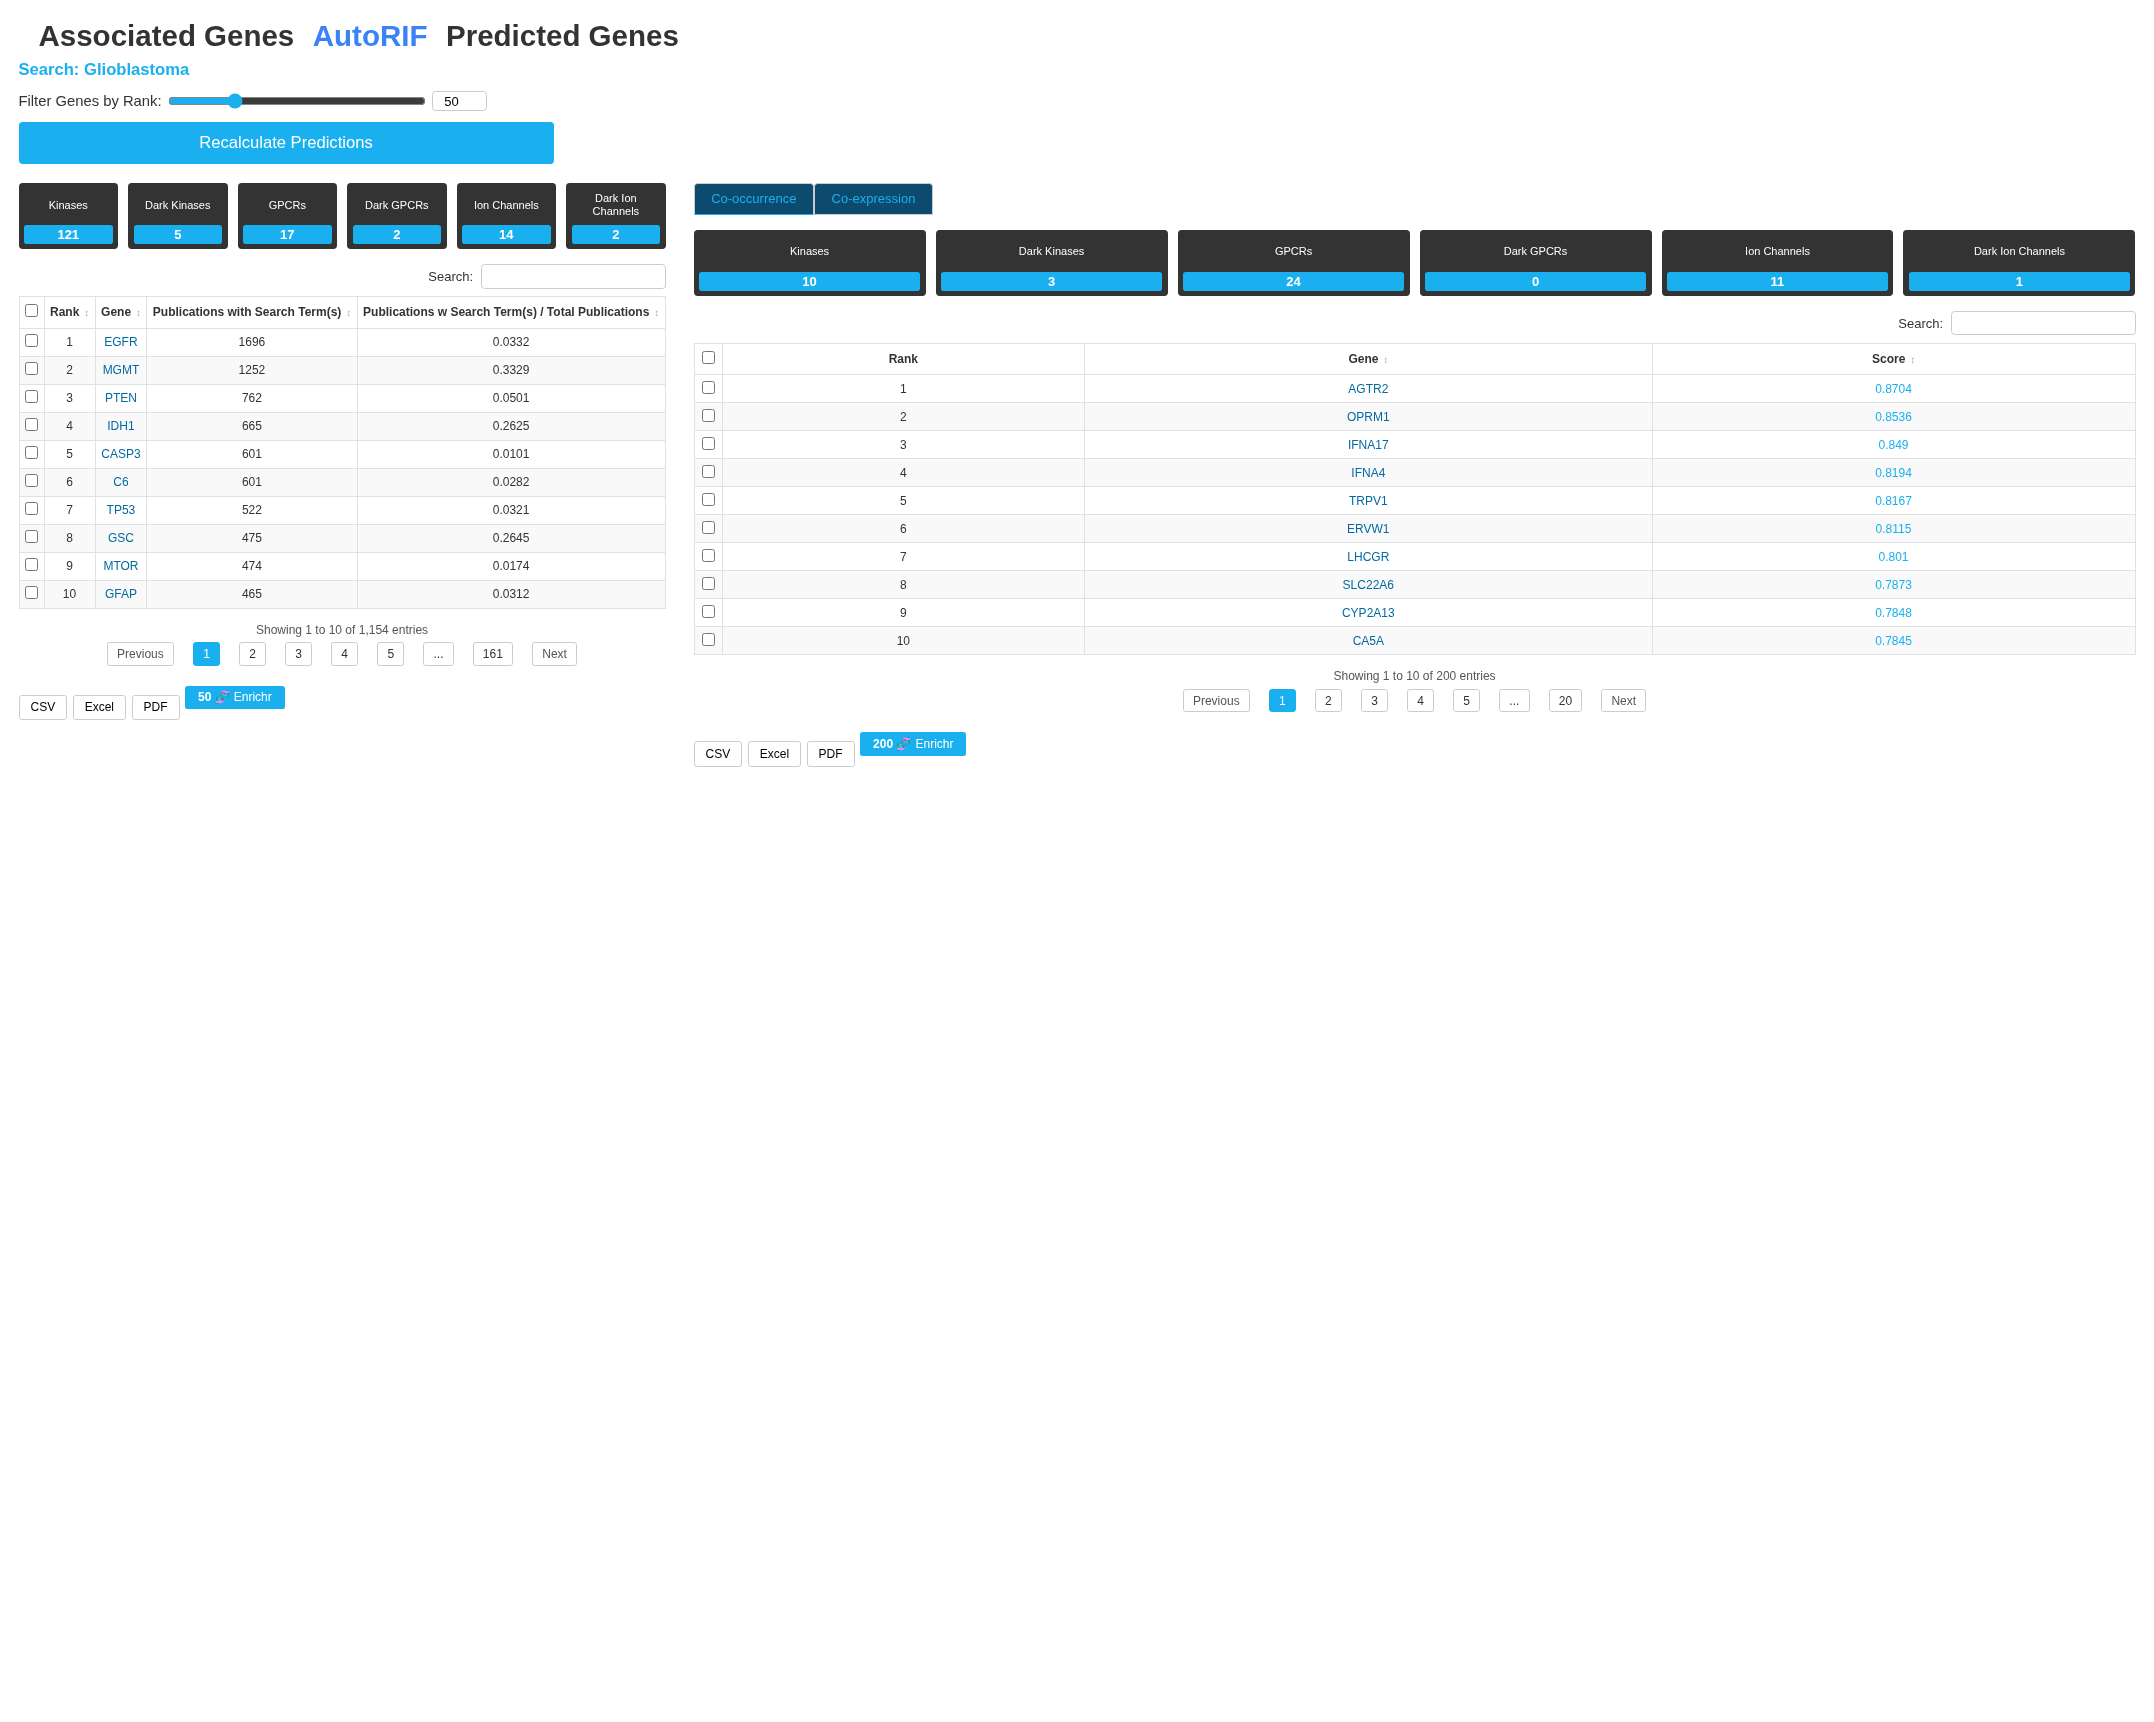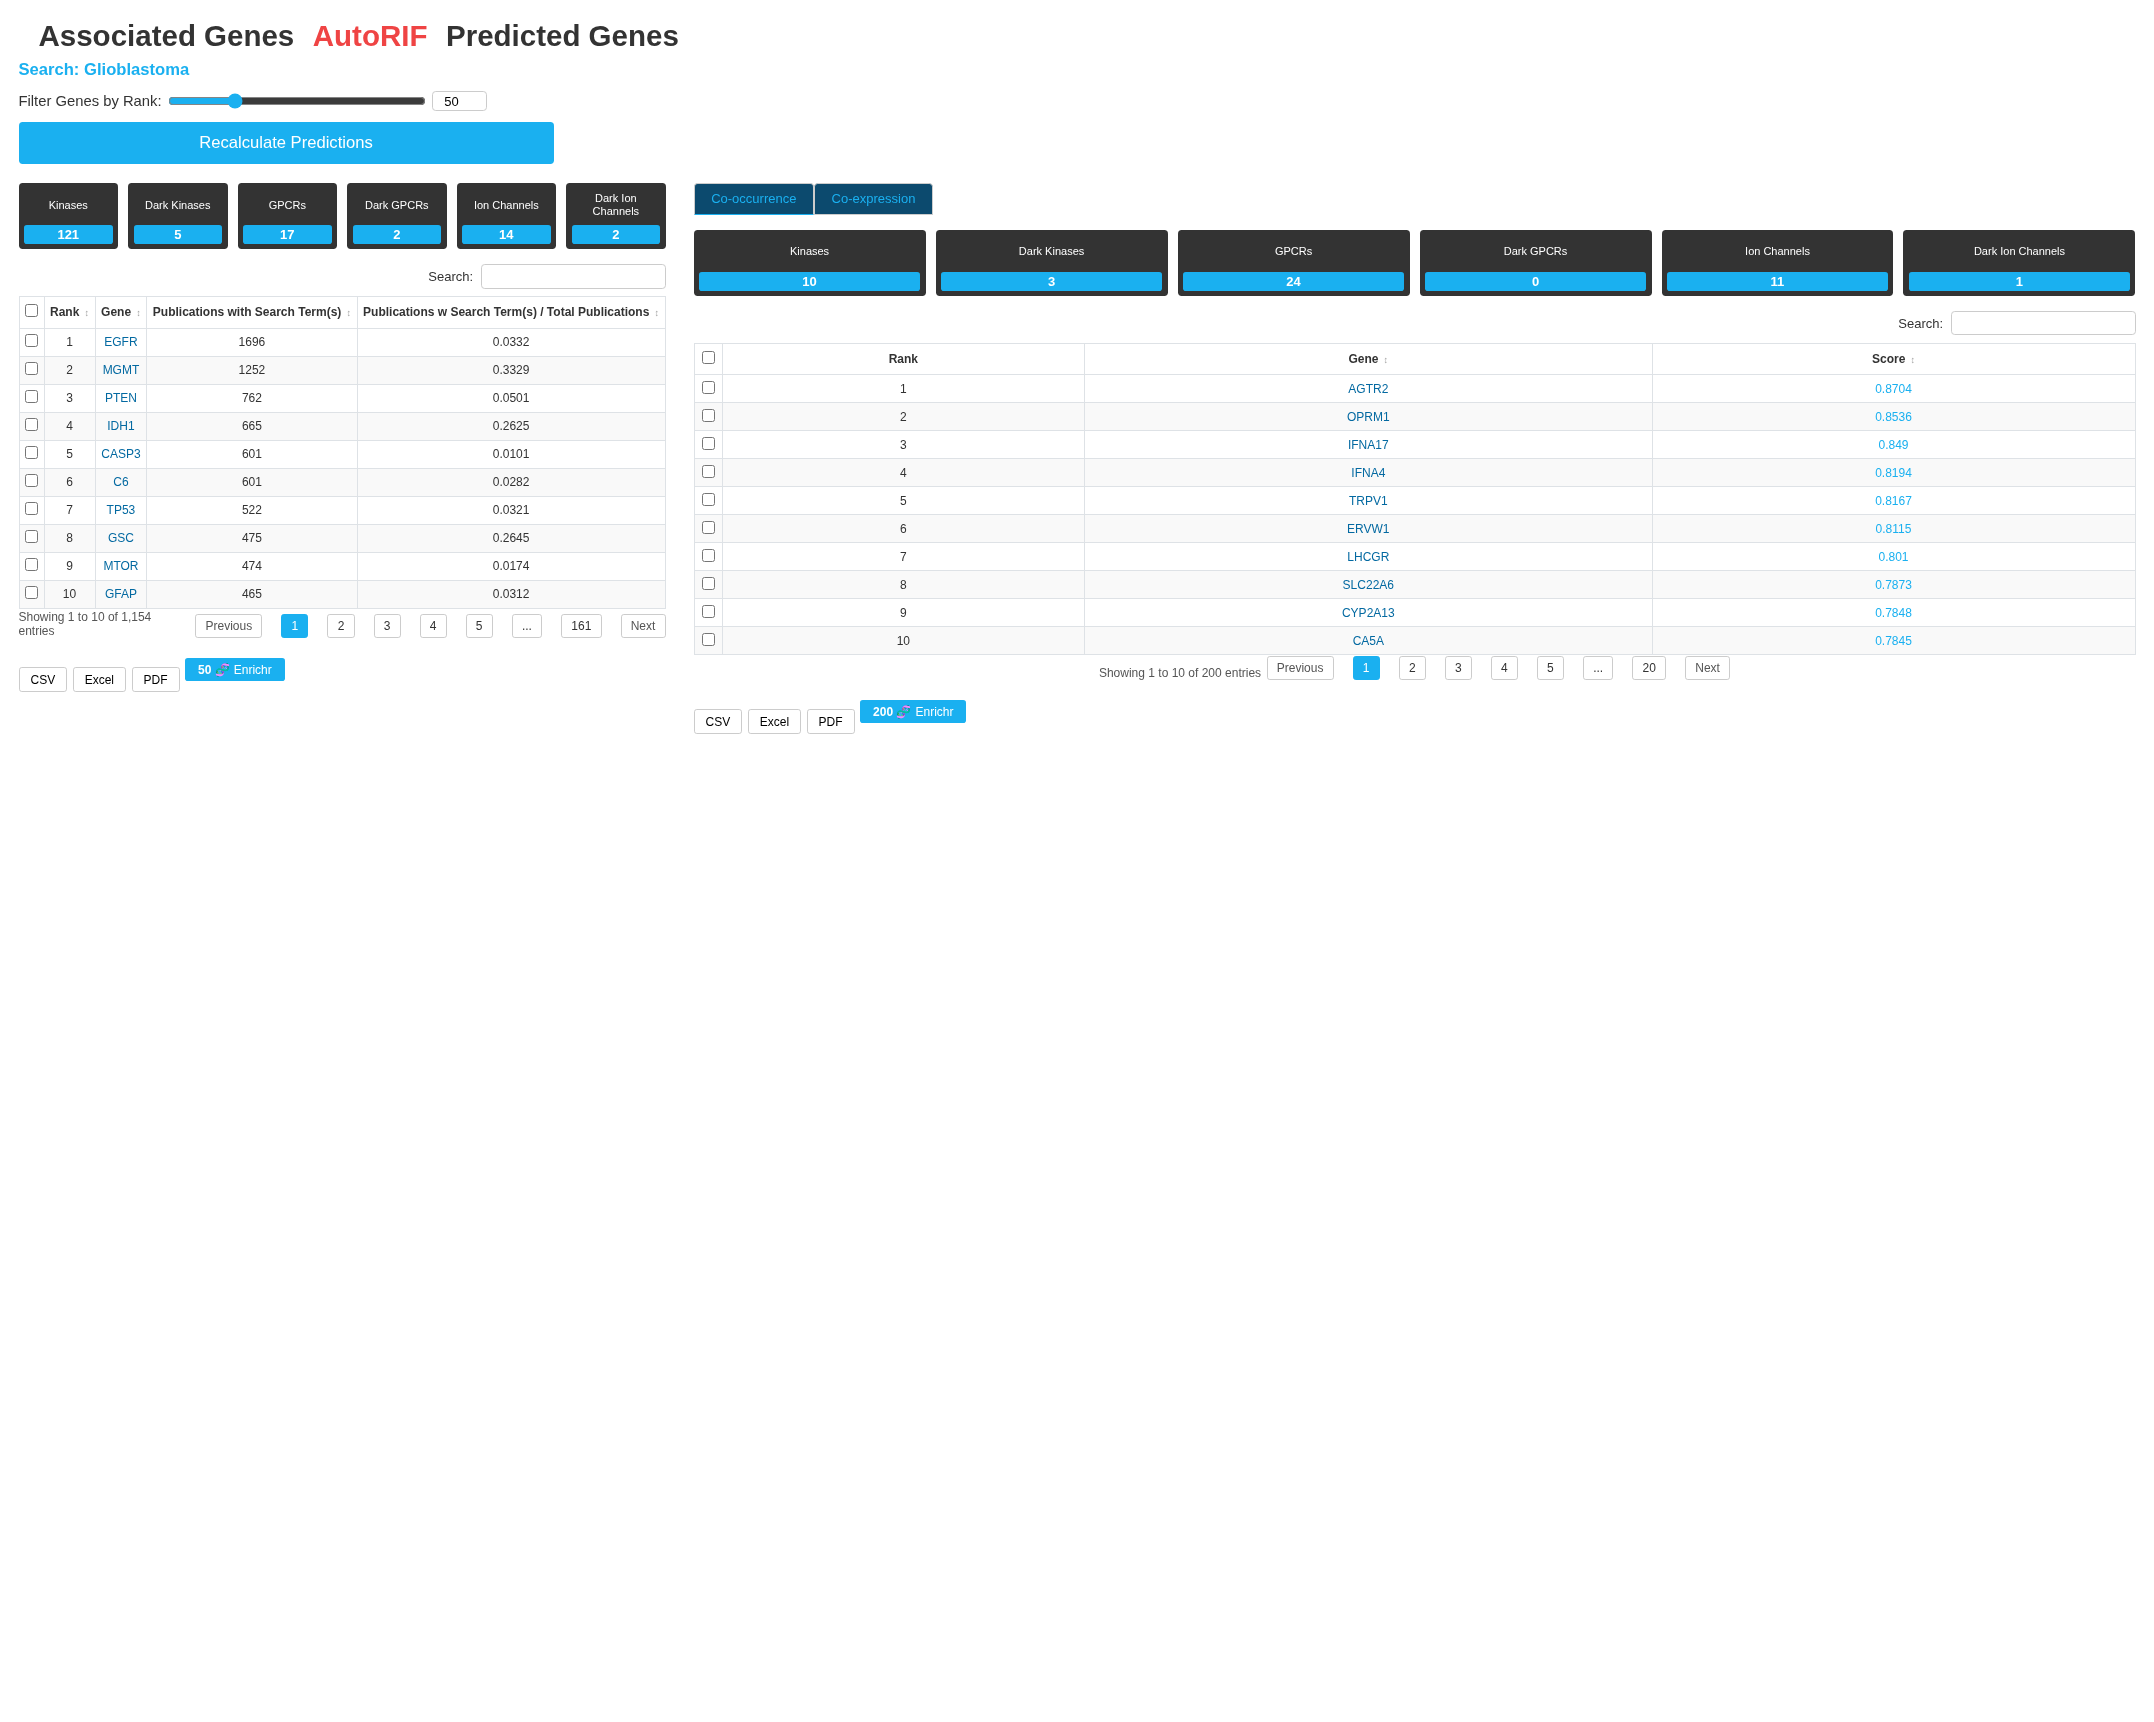--- a/index.html
+++ b/index.html
@@ -1,20 +1,20 @@
 <!DOCTYPE html>
 <html style="font-size:14.8px"><head>
   <meta charset="utf-8">
   <style>
     * { box-sizing: border-box; margin: 0; padding: 0; }
     body { font-family: Arial, sans-serif; font-size: 13px; background: #fff; color: #333; padding: 18.5px; }
 
     .top-header { display: flex; align-items: center; gap: 0; margin-bottom: 7.4px; margin-left: 20px; }
     .top-header h1 { font-size: 29.5px; font-weight: bold; }
-    .autorif { font-size: 29.5px; font-weight: bold; color: #ef4444; margin: 0 18.5px; }
+    .autorif { font-size: 29.5px; font-weight: bold; color: #3b82f6; margin: 0 18.5px; }
     .predicted-title { font-size: 29.5px; font-weight: bold; }
 
     .search-line { font-size: 16.6px; margin-bottom: 11px; }
     .search-line span { color: #1ab0f0; font-weight: bold; }
 
     .filter-line { display: flex; align-items: center; gap: 6px; margin-bottom: 11px; font-size: 14.8px; }
     .filter-line input[type=range] { width: 258px; accent-color: #1ab0f0; }
     .filter-line input[type=number] { width: 55px; border: 0.9px solid #ccc; border-radius: 3.7px; padding: 1.8px 5.5px; font-size: 13px; text-align: center; }
 
     .recalc-btn {
@@ -47,21 +47,21 @@
 
     table { width: 100%; border-collapse: collapse; font-size: 12px; }
     th { border: 0.9px solid #dee2e6; padding: 7.4px 5.5px; background: #fff; font-weight: bold; text-align: center; white-space: nowrap; }
     td { border: 0.9px solid #dee2e6; padding: 5.5px; text-align: center; }
     td a, .gene-link { color: #0369a1; text-decoration: none; }
     td.score { color: #1ab0f0; }
     tr:nth-child(even) td { background: #f9f9f9; }
 
     .sort-icon { font-size: 9.2px; color: #999; margin-left: 1.8px; }
 
-    .pagination-area { display: flex; align-items: flex-end; justify-content: center; flex-direction: row; gap: 5.5px; margin-top: 1px; }
+    .pagination-area { display: flex; align-items: center; justify-content: center; flex-direction: column; gap: 5.5px; margin-top: 14px; }
     .showing-text { font-size: 12px; color: #555; }
     .pagination { display: flex; gap: 19px; align-items: center; }
     .page-btn {
       border: 0.9px solid #ccc; background: #fff; padding: 3.7px 9.2px; cursor: pointer;
       border-radius: 2.8px; font-size: 12px; color: #333;
     }
     .page-btn.active { background: #1ab0f0; color: #fff; border-color: #1ab0f0; }
     .page-btn.prev-next { color: #555; }
 
     .bottom-bar { display: flex; gap: 5.5px; align-items: center; margin-top: 9.2px; }

